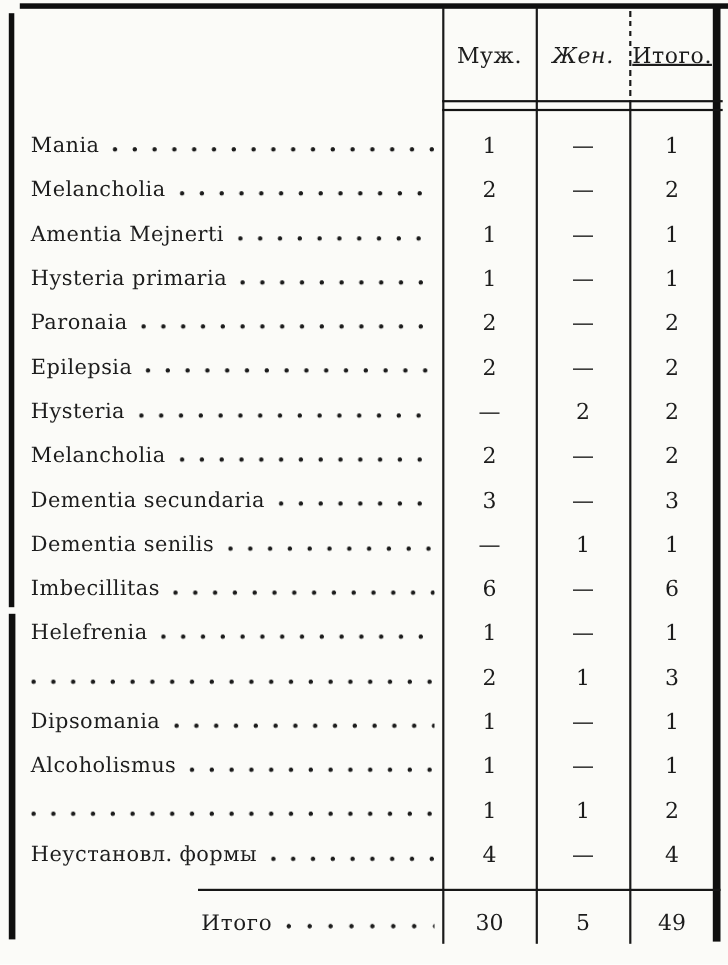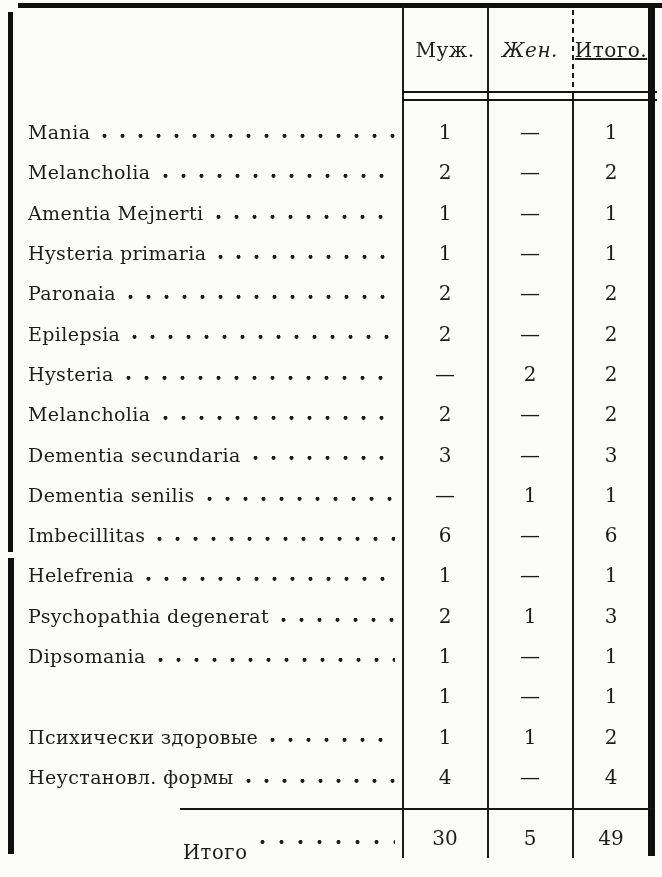--- a/index.html
+++ b/index.html
@@ -69,21 +69,21 @@
   .c-female { left: 488px; width: 84px; }
   .c-total  { left: 573px; width: 76px; }
 
   .footer-line {
     position: absolute; left: 180px; right: 7px; top: 808px; height: 2px;
     background: #161616;
   }
   .footer-row { position: absolute; top: 812px; left: 0; width: 662px; height: 52px; }
   .f-label {
     position: absolute; left: 183px; width: 212px; top: 0; height: 100%;
-    display: flex; align-items: flex-end;
+    display: flex; align-items: center;
     font-size: 19.5px; letter-spacing: 0.6px; white-space: nowrap;
   }
   .f-label .leader {
     background-image: radial-gradient(circle at 2.5px 30px, #1c1c1c 1.7px, rgba(0,0,0,0) 2.3px);
     background-size: 19px 52px;
   }
 </style>
 </head>
 <body>
 
@@ -219,47 +219,49 @@
         <span class="lbl">Helefrenia</span>
         <span class="leader"></span>
       </div>
       <div class="c-num c-male">1</div>
       <div class="c-num c-female">—</div>
       <div class="c-num c-total">1</div>
     </div>
 
     <div class="row">
       <div class="c-label">
-        <span class="lbl">Psychopathia degenerat</span>
         <span class="leader"></span>
       </div>
       <div class="c-num c-male">2</div>
       <div class="c-num c-female">1</div>
       <div class="c-num c-total">3</div>
     </div>
 
     <div class="row">
       <div class="c-label">
         <span class="lbl">Dipsomania</span>
         <span class="leader"></span>
       </div>
       <div class="c-num c-male">1</div>
       <div class="c-num c-female">—</div>
       <div class="c-num c-total">1</div>
     </div>
 
     <div class="row">
-      <div class="c-num c-male">1</div>
-      <div class="c-num c-female">—</div>
-      <div class="c-num c-total">1</div>
-    </div>
-
-    <div class="row">
-      <div class="c-label">
-        <span class="lbl">Психически здоровые</span>
+      <div class="c-label">
+        <span class="lbl">Alcoholismus</span>
+        <span class="leader"></span>
+      </div>
+      <div class="c-num c-male">1</div>
+      <div class="c-num c-female">—</div>
+      <div class="c-num c-total">1</div>
+    </div>
+
+    <div class="row">
+      <div class="c-label">
         <span class="leader"></span>
       </div>
       <div class="c-num c-male">1</div>
       <div class="c-num c-female">1</div>
       <div class="c-num c-total">2</div>
     </div>
 
     <div class="row">
       <div class="c-label">
         <span class="lbl">Неустановл. формы</span>

